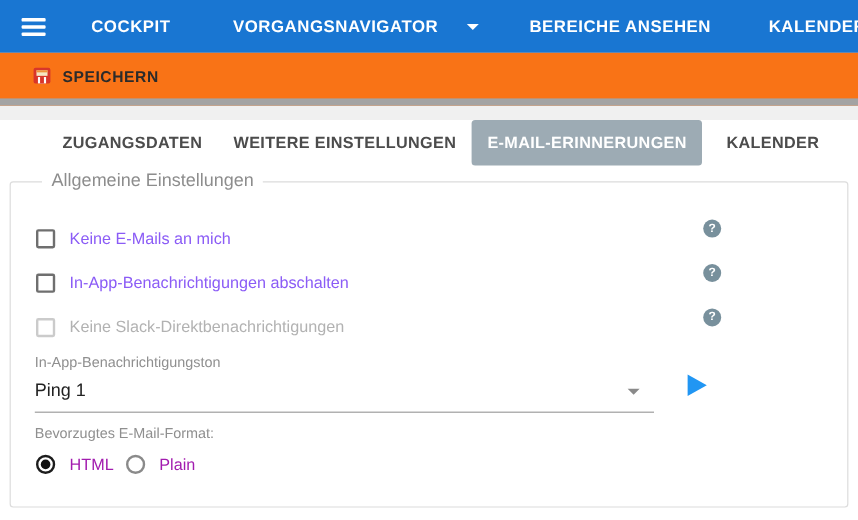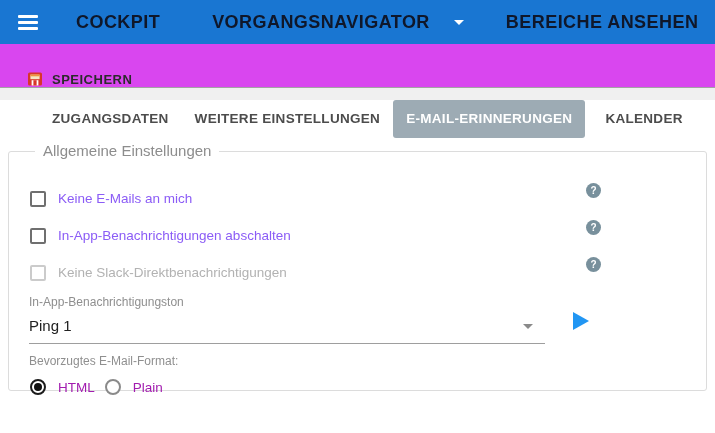--- a/index.html
+++ b/index.html
@@ -5,48 +5,48 @@
   * { margin:0; padding:0; box-sizing:border-box; }
   html,body { width:715px; height:433px; overflow:hidden; background:#f0f0f0;
               font-family:"Liberation Sans", sans-serif; }
 
   
   .navbar { height:44px; background:var(--navbar-bg,#1976d2); display:flex; align-items:center; }
   .hamburger { width:20px; height:15px; margin-left:18px; display:flex; flex-direction:column;
                justify-content:space-between; cursor:pointer; flex:none; }
   .hamburger span { display:block; height:3px; background:#fff; border-radius:1px; }
   .nav-items { display:flex; align-items:center; margin-left:38px; white-space:nowrap; }
-  .nav-item { color:#0f172a; font-size:18px; font-weight:700; letter-spacing:.45px;
+  .nav-item { color:#ffffff; font-size:14px; font-weight:700; letter-spacing:.45px;
               cursor:pointer; display:flex; align-items:center; }
   .nav-item.i0 { margin-right:52px; }
   .nav-item.i1 { margin-right:48px; }
   .nav-item.i2 { margin-right:42px; }
   .nav-item.i3 { margin-right:51px; }
   .nav-caret { width:0; height:0; border-left:5px solid transparent; border-right:5px solid transparent;
                border-top:5px solid #fff; margin-left:24px; }
 
   
-  .toolbar { height:44px; background:#d946ef; border-bottom:1px solid #a3a3a3;
-             display:flex; align-items:flex-end; }
+  .toolbar { height:44px; background:#f97316; border-bottom:6px solid #a3a3a3;
+             display:flex; align-items:center; }
   .save-btn { display:flex; align-items:center; margin-left:27px; cursor:pointer; }
   .save-btn svg { display:block; }
   .save-label { margin-left:9px; font-size:13px; font-weight:700; color:#2b2b2b; letter-spacing:.5px; }
 
   
   .content { background:#fff; height:336px; }
 
   .tabs { display:flex; align-items:stretch; height:38px; margin-top:12px; white-space:nowrap;padding-left:44px; }
   .tab { font-size:13.5px; font-weight:700; letter-spacing:.3px; color:#4c4c4c;
          line-height:38px; padding:0 13px; cursor:pointer; }
   .tab.first { padding-left:8px; }
   .tab.active { background:var(--tab-active-bg,#9dabb4); color:#fff; border-radius:3px; }
   .tab.k { margin-left:7px; }
 
   
-  .fieldset { position:relative; margin:13px 8px 0 8px; height:240px;
+  .fieldset { position:relative; margin:13px 8px 0 8px; height:272px;
               border:1px solid #dcdcdc; border-radius:3px; padding:28px 20px 0 20px; }
   .legend { position:absolute; top:-10px; left:26px; background:#fff; padding:0 8px;
             color:#8d8d8d; font-size:15px; }
 
   .cb-row { position:relative; height:37px; display:flex; align-items:center; }
   .checkbox { width:16px; height:16px; border:2px solid #6f6f6f; border-radius:2px;
               margin-left:1px; background:#fff; cursor:pointer; flex:none; }
   .cb-label { margin-left:12px; font-size:13.5px; color:#8b5cf6; }
   .cb-row.disabled .checkbox { border-color:#cbcbcb; cursor:default; }
   .cb-row.disabled .cb-label { color:#b2b2b2; }

